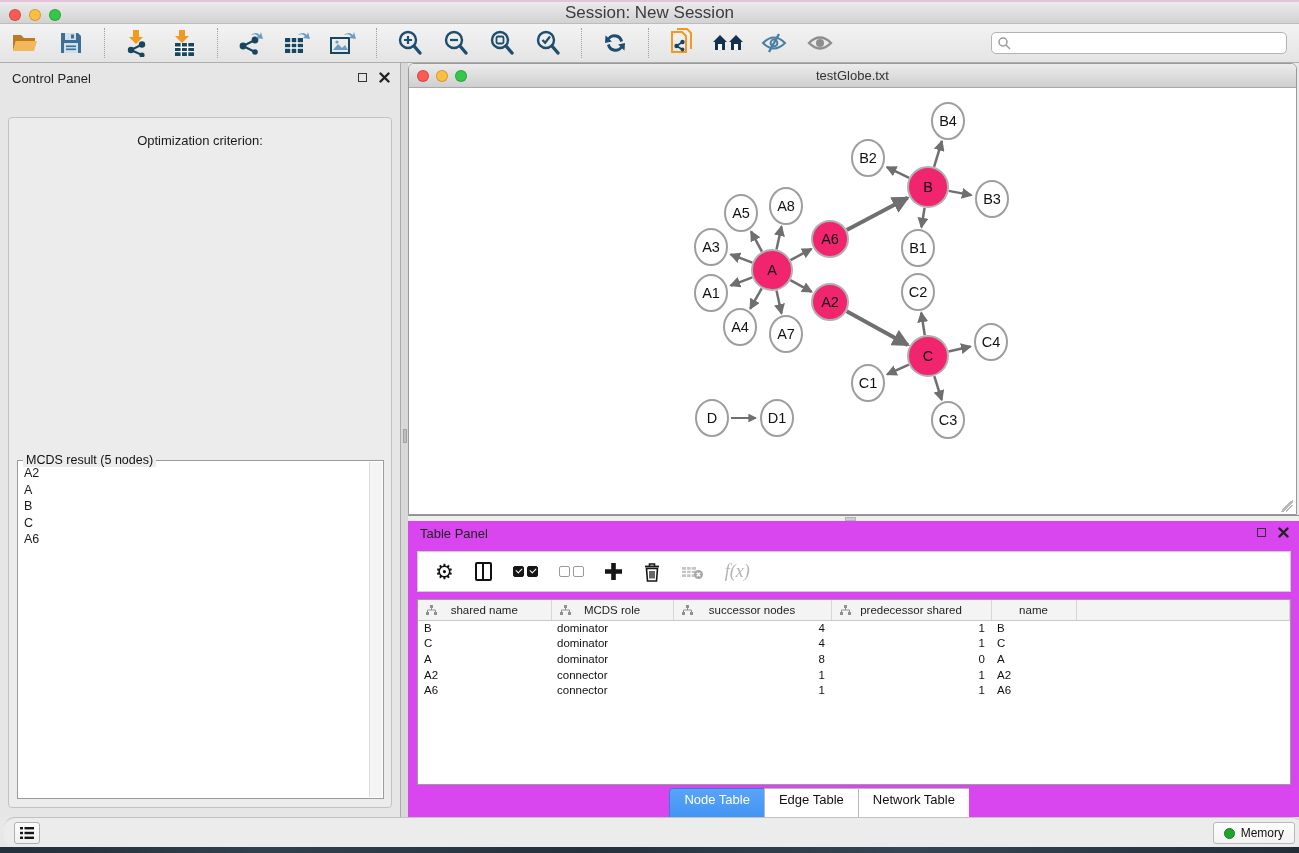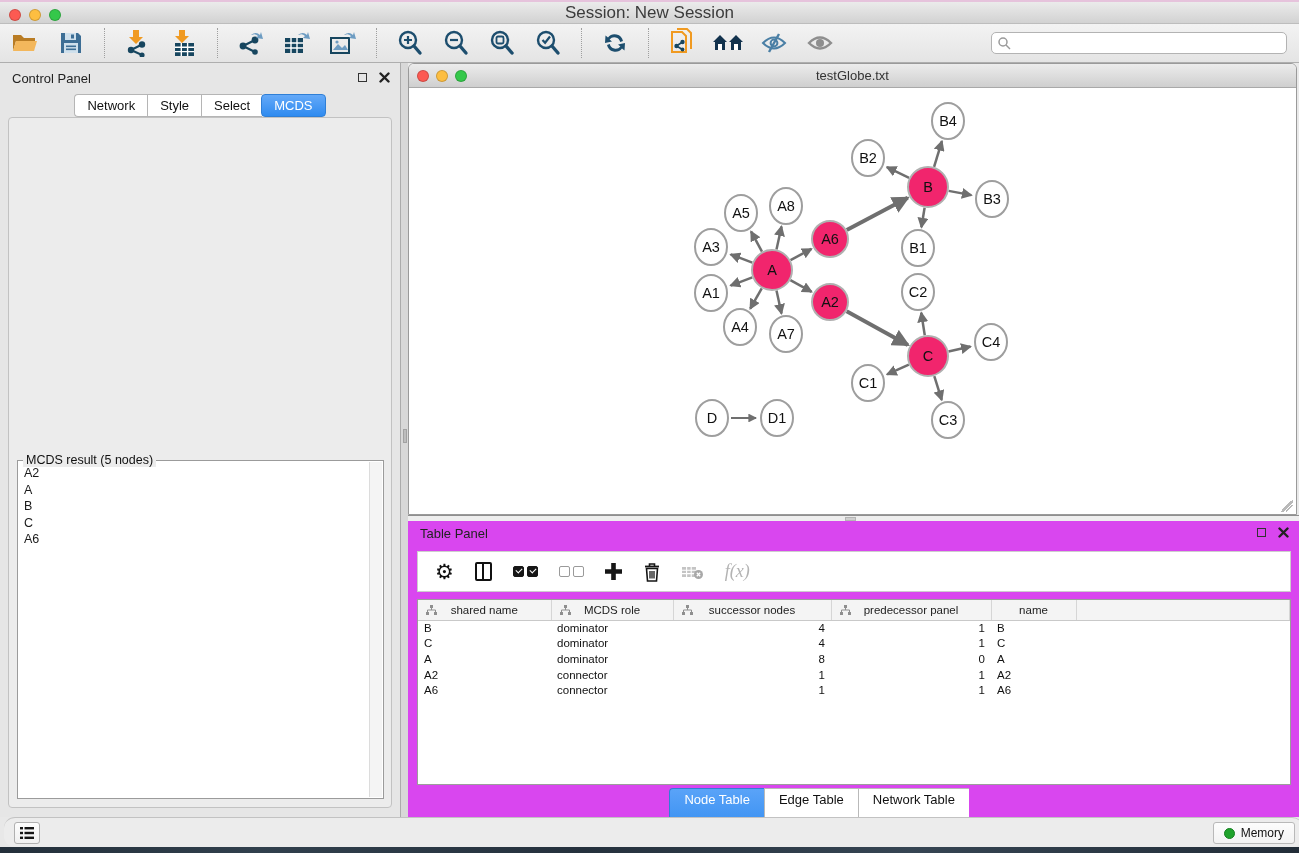--- a/index.html
+++ b/index.html
@@ -318,27 +318,22 @@
 </div>
 
 <div class="control-panel">
   <span class="cp-header">Control Panel</span>
   <div class="panel-icons">
     <span class="float-ic"></span>
     <svg width="11" height="11" viewBox="0 0 11 11">
       <path d="M1.5 1.5 L9.5 9.5 M9.5 1.5 L1.5 9.5" stroke="#222" stroke-width="2.4" stroke-linecap="round"></path>
     </svg>
   </div>
-  <div class="cp-tabs" id="cp-tabs">
-      <span class="cp-tab">Network</span>
-      <span class="cp-tab">Style</span>
-      <span class="cp-tab">Select</span>
-      <span class="cp-tab active">MCDS</span>
-    </div>
   <div class="cp-content">
+    <div class="opt-label">Optimization criterion:</div>
     <div class="result-box">
       <span class="result-legend">MCDS result (5 nodes)</span>
       <div class="result-list" id="result-list">
           <div class="result-item">A2</div>
           <div class="result-item">A</div>
           <div class="result-item">B</div>
           <div class="result-item">C</div>
           <div class="result-item">A6</div>
         </div>
       <div class="result-scroll"></div>
@@ -543,21 +538,21 @@
                   <rect x="4" y="0" width="3" height="3" fill="#8f8f8f"></rect>
                   <rect x="0" y="7" width="3" height="3" fill="#8f8f8f"></rect>
                   <rect x="8" y="7" width="3" height="3" fill="#8f8f8f"></rect>
                   <path d="M5.5 3 v2 M1.5 7 v-2 h8 v2" fill="none" stroke="#8f8f8f" stroke-width="1"></path>
                 </svg></span><span>successor nodes</span></th>
             <th><span class="hdr-ic"><svg width="11" height="11" viewBox="0 0 11 11">
                   <rect x="4" y="0" width="3" height="3" fill="#8f8f8f"></rect>
                   <rect x="0" y="7" width="3" height="3" fill="#8f8f8f"></rect>
                   <rect x="8" y="7" width="3" height="3" fill="#8f8f8f"></rect>
                   <path d="M5.5 3 v2 M1.5 7 v-2 h8 v2" fill="none" stroke="#8f8f8f" stroke-width="1"></path>
-                </svg></span><span>predecessor panel</span></th>
+                </svg></span><span>predecessor shared</span></th>
             <th><span>name</span></th>
             <th></th>
           </tr>
         </thead>
       <tbody id="table-body">
           <tr>
             <td>B</td>
             <td>dominator</td>
             <td class="al-r">4</td>
             <td class="al-r">1</td>

